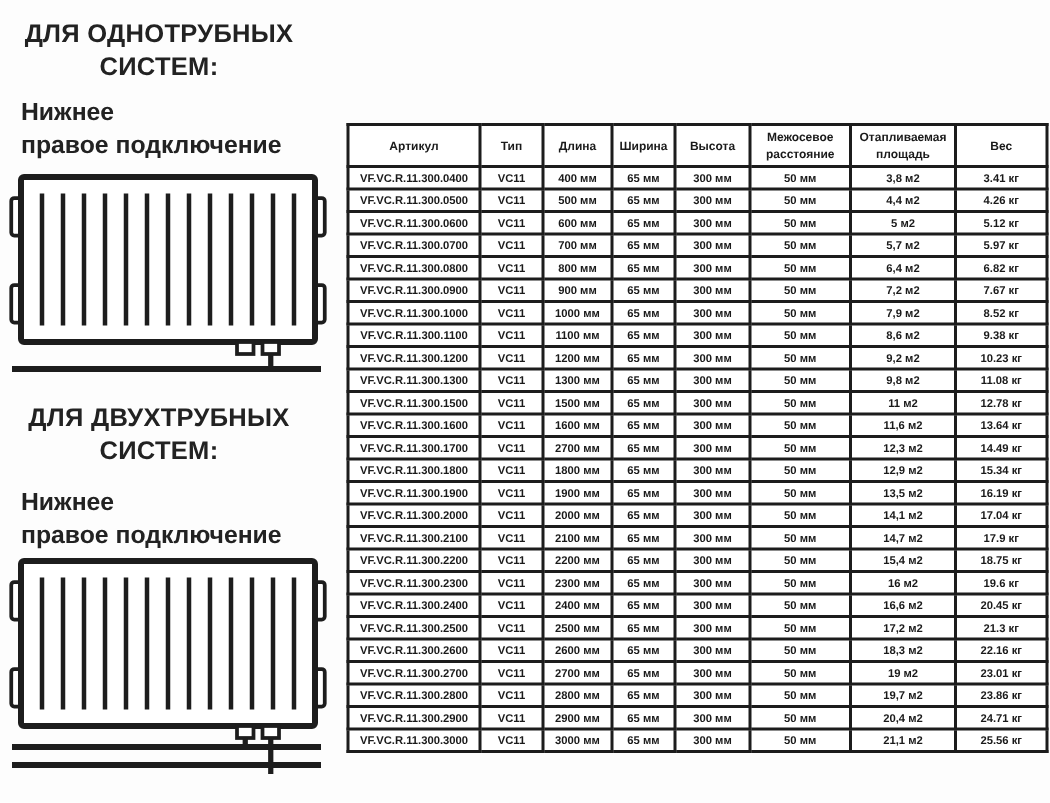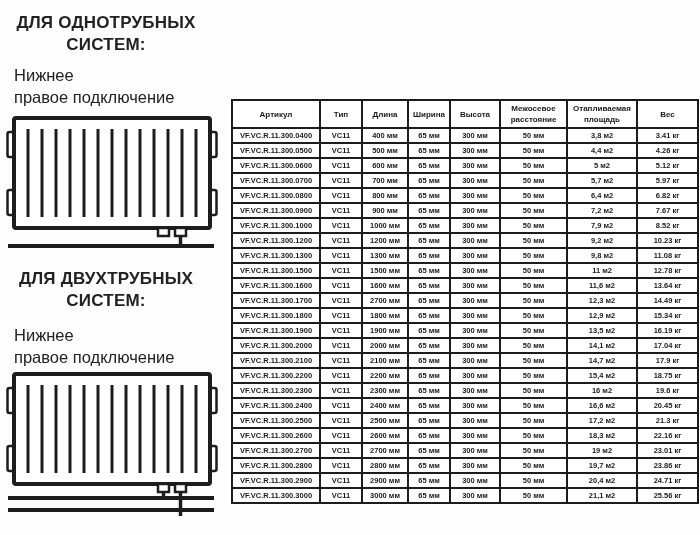--- a/index.html
+++ b/index.html
@@ -17,33 +17,33 @@
   .left-panel { position: absolute; left: 0; top: 0; width: 230px; height: 535px; }
   .section-title {
     position: absolute; left: 8px; width: 196px;
     margin: 0; text-align: center;
     font-size: 17px; font-weight: 800; letter-spacing: 0.2px;
     line-height: 22px; color: #222;
   }
   .section-subtitle {
     position: absolute; left: 14px; width: 210px;
     margin: 0; text-align: left;
-    font-size: 16.5px; font-weight: 400;
+    font-size: 16.5px; font-weight: 700;
     line-height: 22px; color: #222;
   }
   #title1 { top: 12px; }
   #subtitle1 { top: 64px; }
   #diagram1 { position: absolute; left: 6px; top: 110px; }
   #title2 { top: 268px; }
   #subtitle2 { top: 324px; }
   #diagram2 { position: absolute; left: 6px; top: 370px; }
   .diagram line, .diagram rect { stroke: #1d1d1d; fill: #fff; }
 
   
-  .table-wrap { position: absolute; left: 231px; top: 99px; }
+  .table-wrap { position: absolute; left: 231px; top: 82px; }
   table.spec-table {
     border-collapse: collapse; table-layout: fixed;
     width: 466px; background: #fff;
   }
   .spec-table th, .spec-table td {
     border: 2px solid #1c1c1c;
     text-align: center; vertical-align: middle;
     padding: 0; font-weight: 700; color: #1a1a1a;
     overflow: hidden; white-space: nowrap;
   }
@@ -231,20 +231,30 @@
             <td>VF.VC.R.11.300.1000</td>
             <td>VC11</td>
             <td>1000 мм</td>
             <td>65 мм</td>
             <td>300 мм</td>
             <td>50 мм</td>
             <td>7,9 м2</td>
             <td>8.52 кг</td>
           </tr>
           <tr>
+            <td>VF.VC.R.11.300.1100</td>
+            <td>VC11</td>
+            <td>1100 мм</td>
+            <td>65 мм</td>
+            <td>300 мм</td>
+            <td>50 мм</td>
+            <td>8,6 м2</td>
+            <td>9.38 кг</td>
+          </tr>
+          <tr>
             <td>VF.VC.R.11.300.1200</td>
             <td>VC11</td>
             <td>1200 мм</td>
             <td>65 мм</td>
             <td>300 мм</td>
             <td>50 мм</td>
             <td>9,2 м2</td>
             <td>10.23 кг</td>
           </tr>
           <tr>

